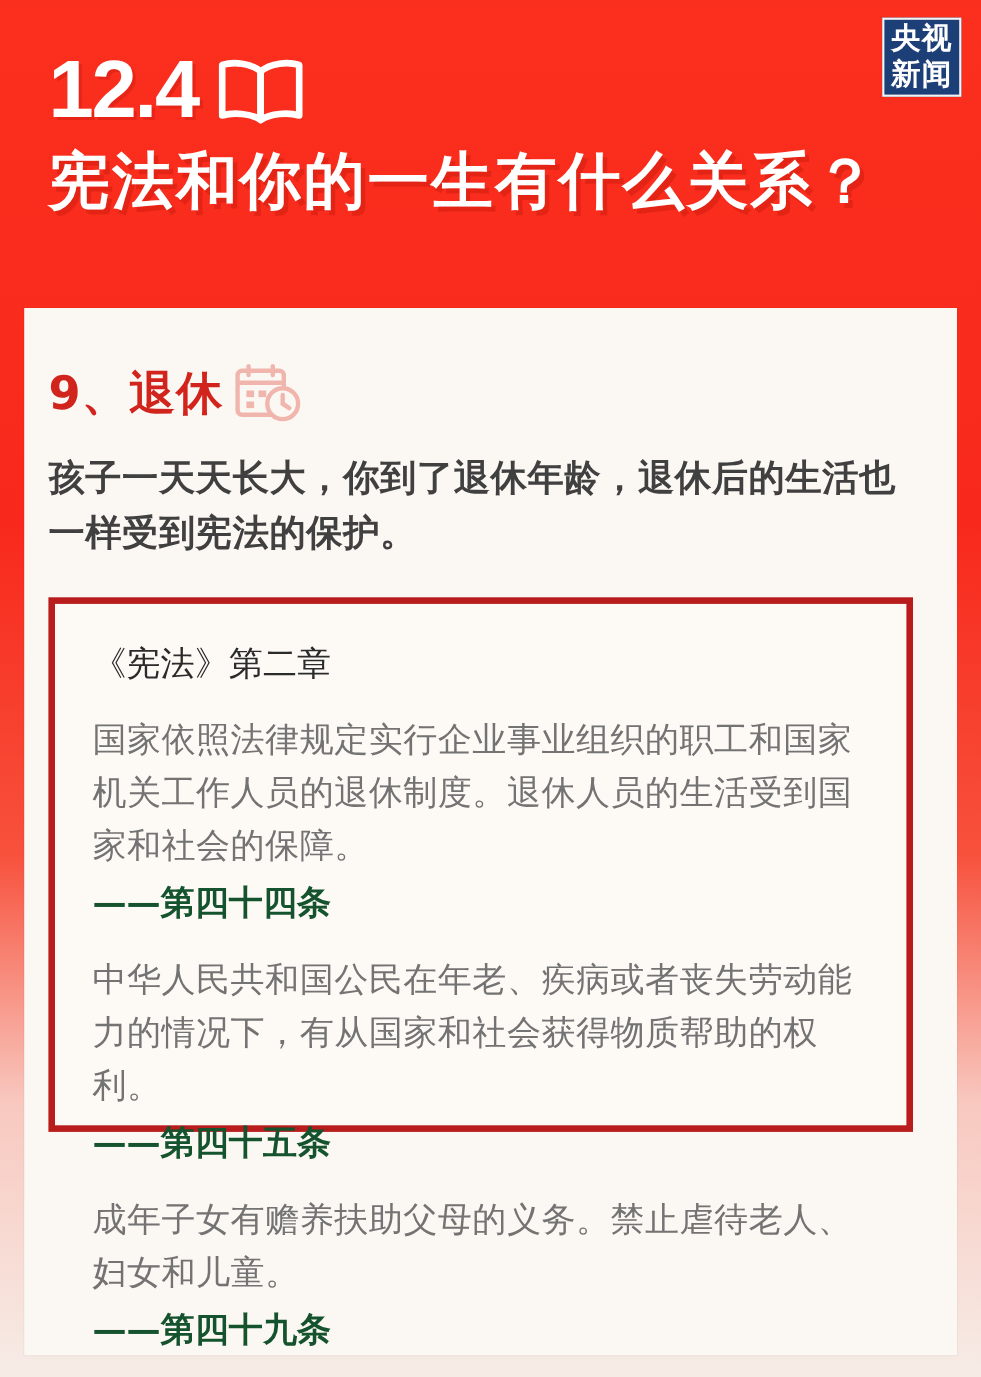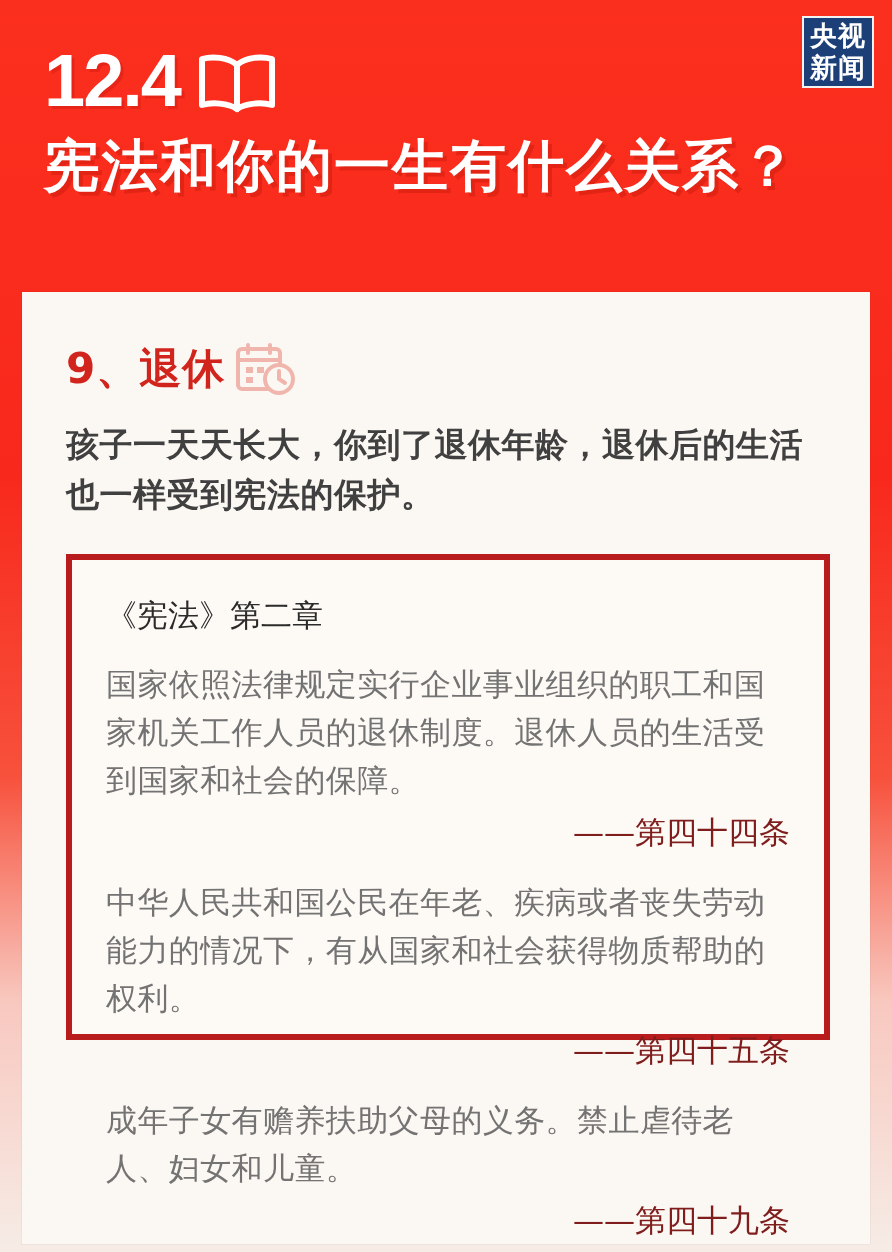--- a/index.html
+++ b/index.html
@@ -78,26 +78,26 @@
     font-size: 56px;
     line-height: 60px;
     letter-spacing: 2px;
     text-shadow: 4px 4px 0 rgba(160,12,0,0.25);
   }
 
   
   .card {
     position: absolute;
     left: 22px;
-    top: 292px;
+    top: 280px;
     width: 848px;
     height: 952px;
     background: #fbf7f2;
     box-sizing: border-box;
-    padding: 46px 40px 0 44px;
+    padding: 46px 40px 0 22px;
     box-shadow: 0 0 0 1px rgba(0,0,0,0.03);
   }
 
   .section-title-row {
     display: flex;
     align-items: center;
     gap: 10px;
   }
   .section-title {
     color: #d0241c;
@@ -141,24 +141,23 @@
   .article-text {
     color: #737373;
     font-family: "DejaVu Serif", "Liberation Serif", serif;
     font-size: 31px;
     line-height: 48px;
     text-indent: 0;
     letter-spacing: 0.4px;
   }
   .article-ref {
     margin-top: 6px;
-    text-align: right;
-    color: #7f1d1d;
+    color: #14532d;
     font-family: "DejaVu Serif", "Liberation Serif", serif;
-    font-weight: normal;
+    font-weight: bold;
     font-size: 31px;
     line-height: 44px;
   }
 
   .article + .article { margin-top: 24px; }
 </style>
 </head>
 <body>
 
 <div class="poster">

